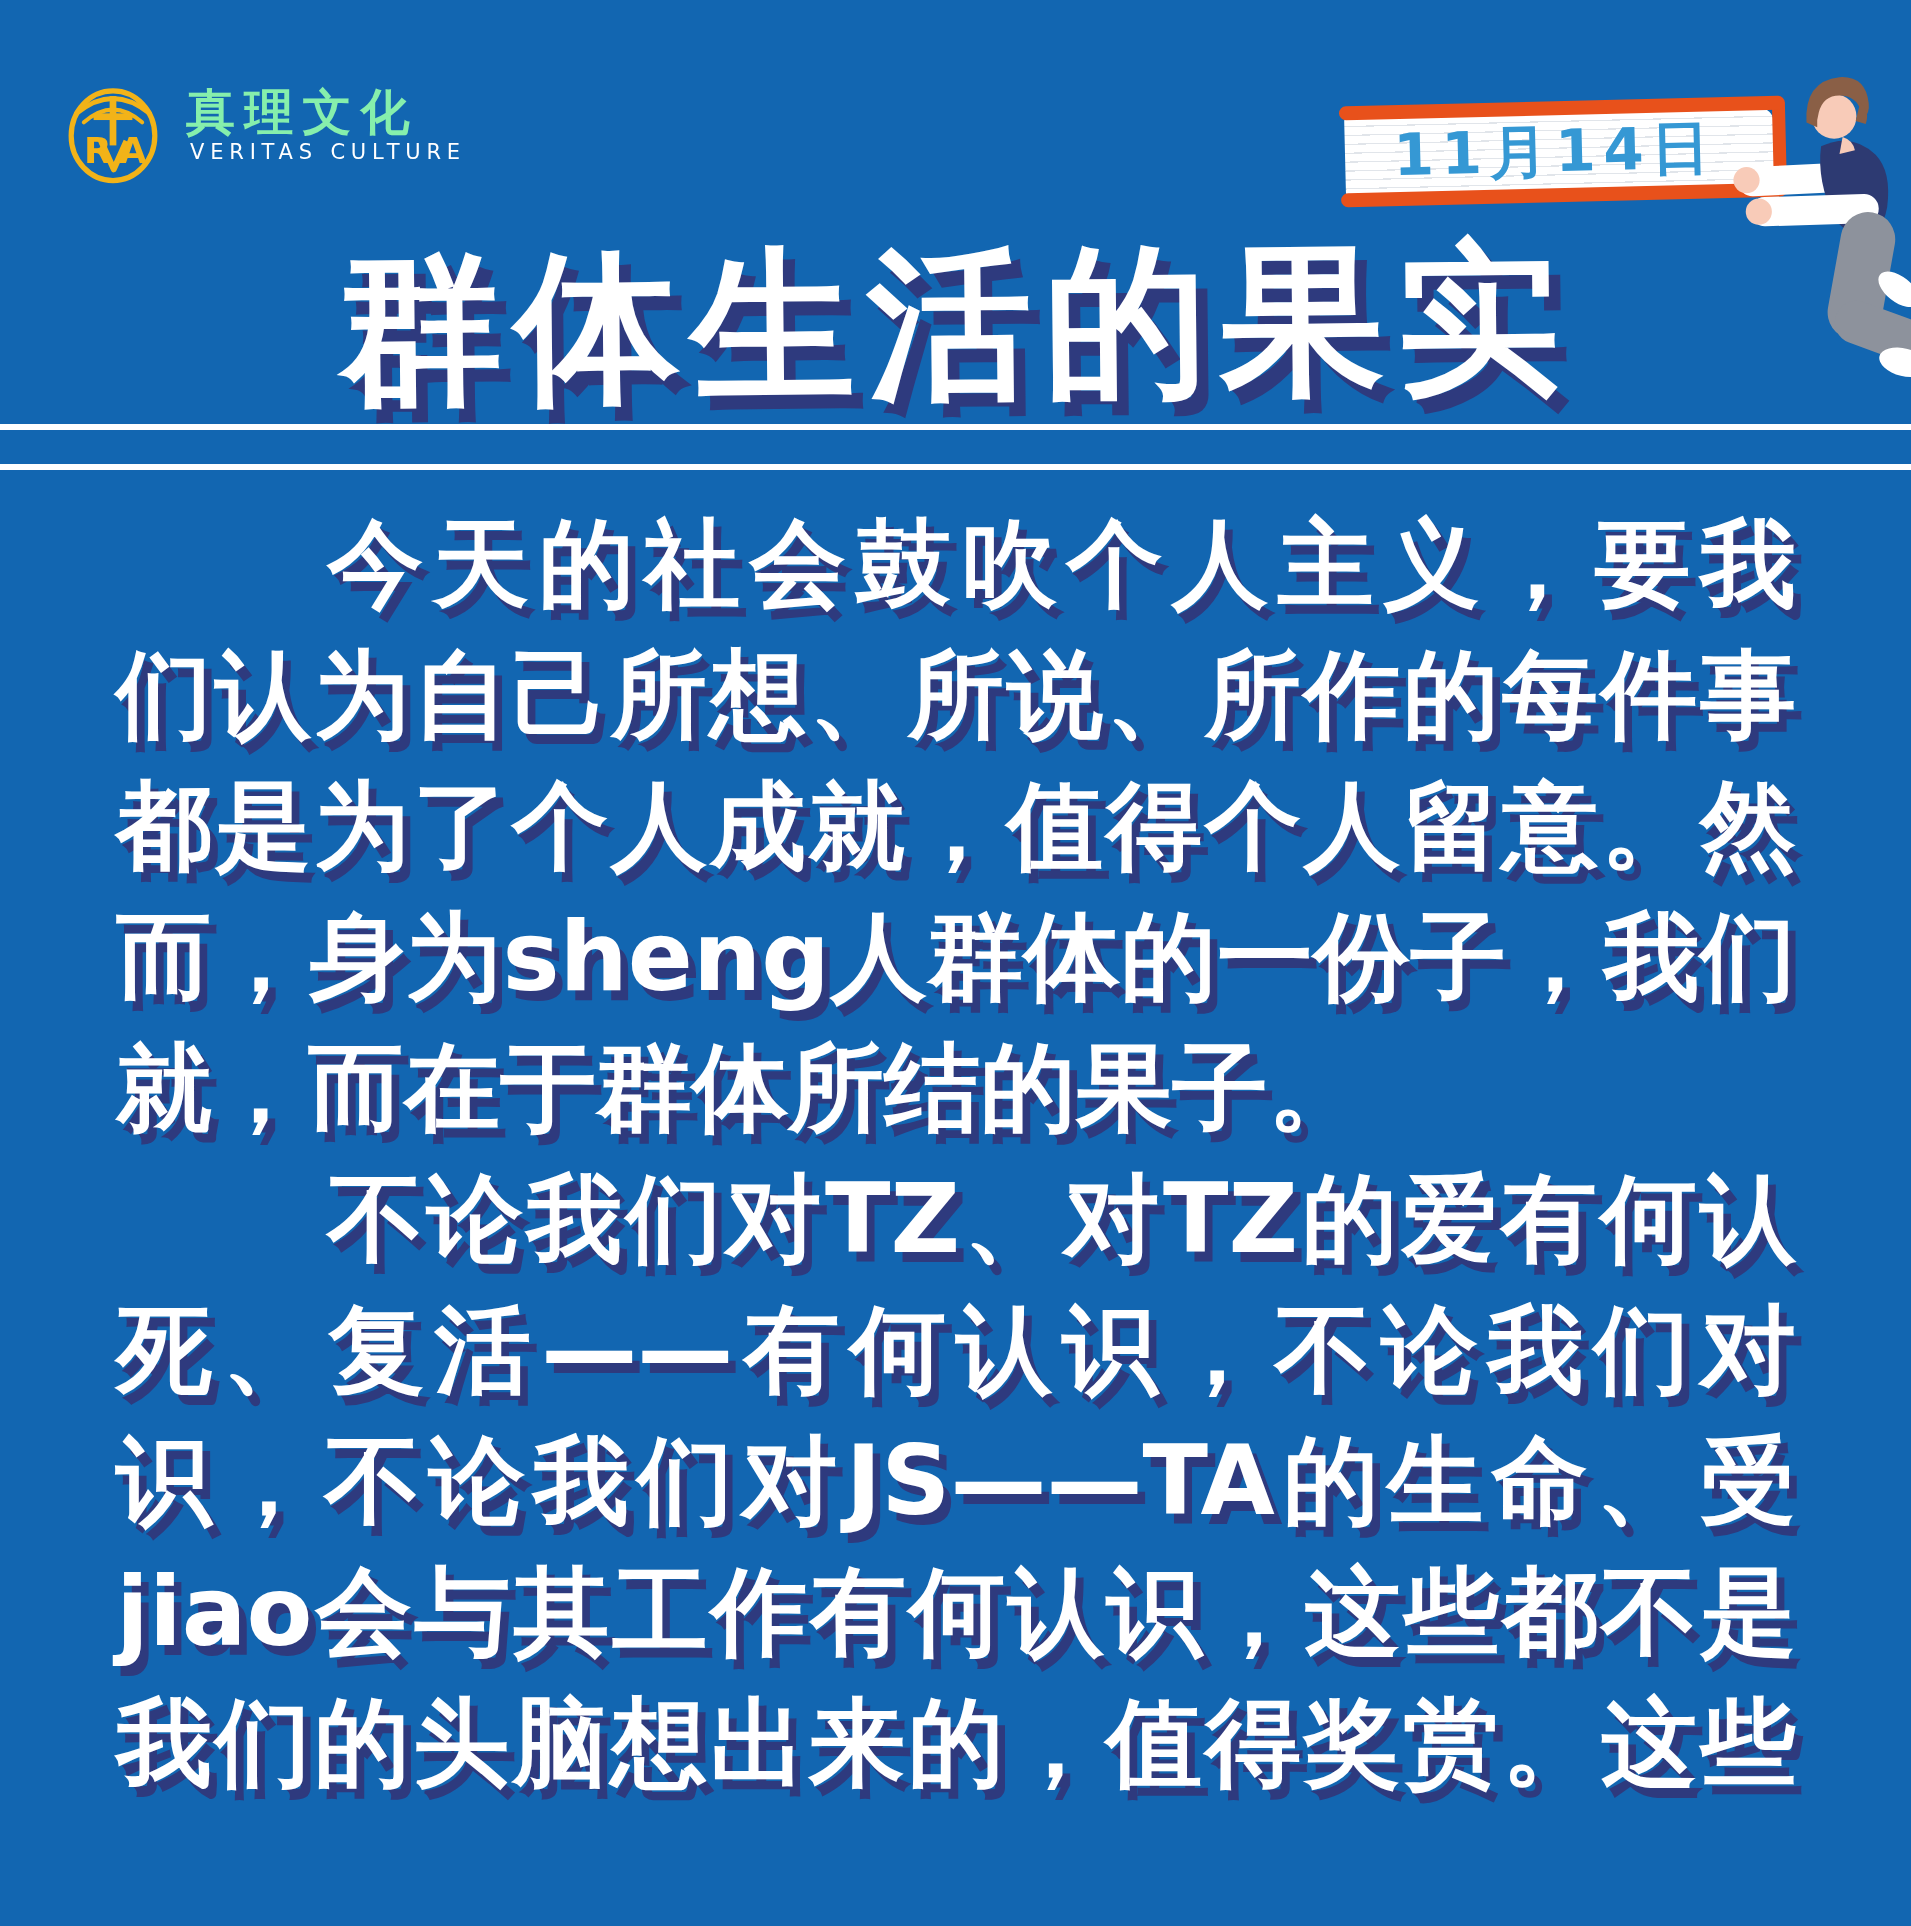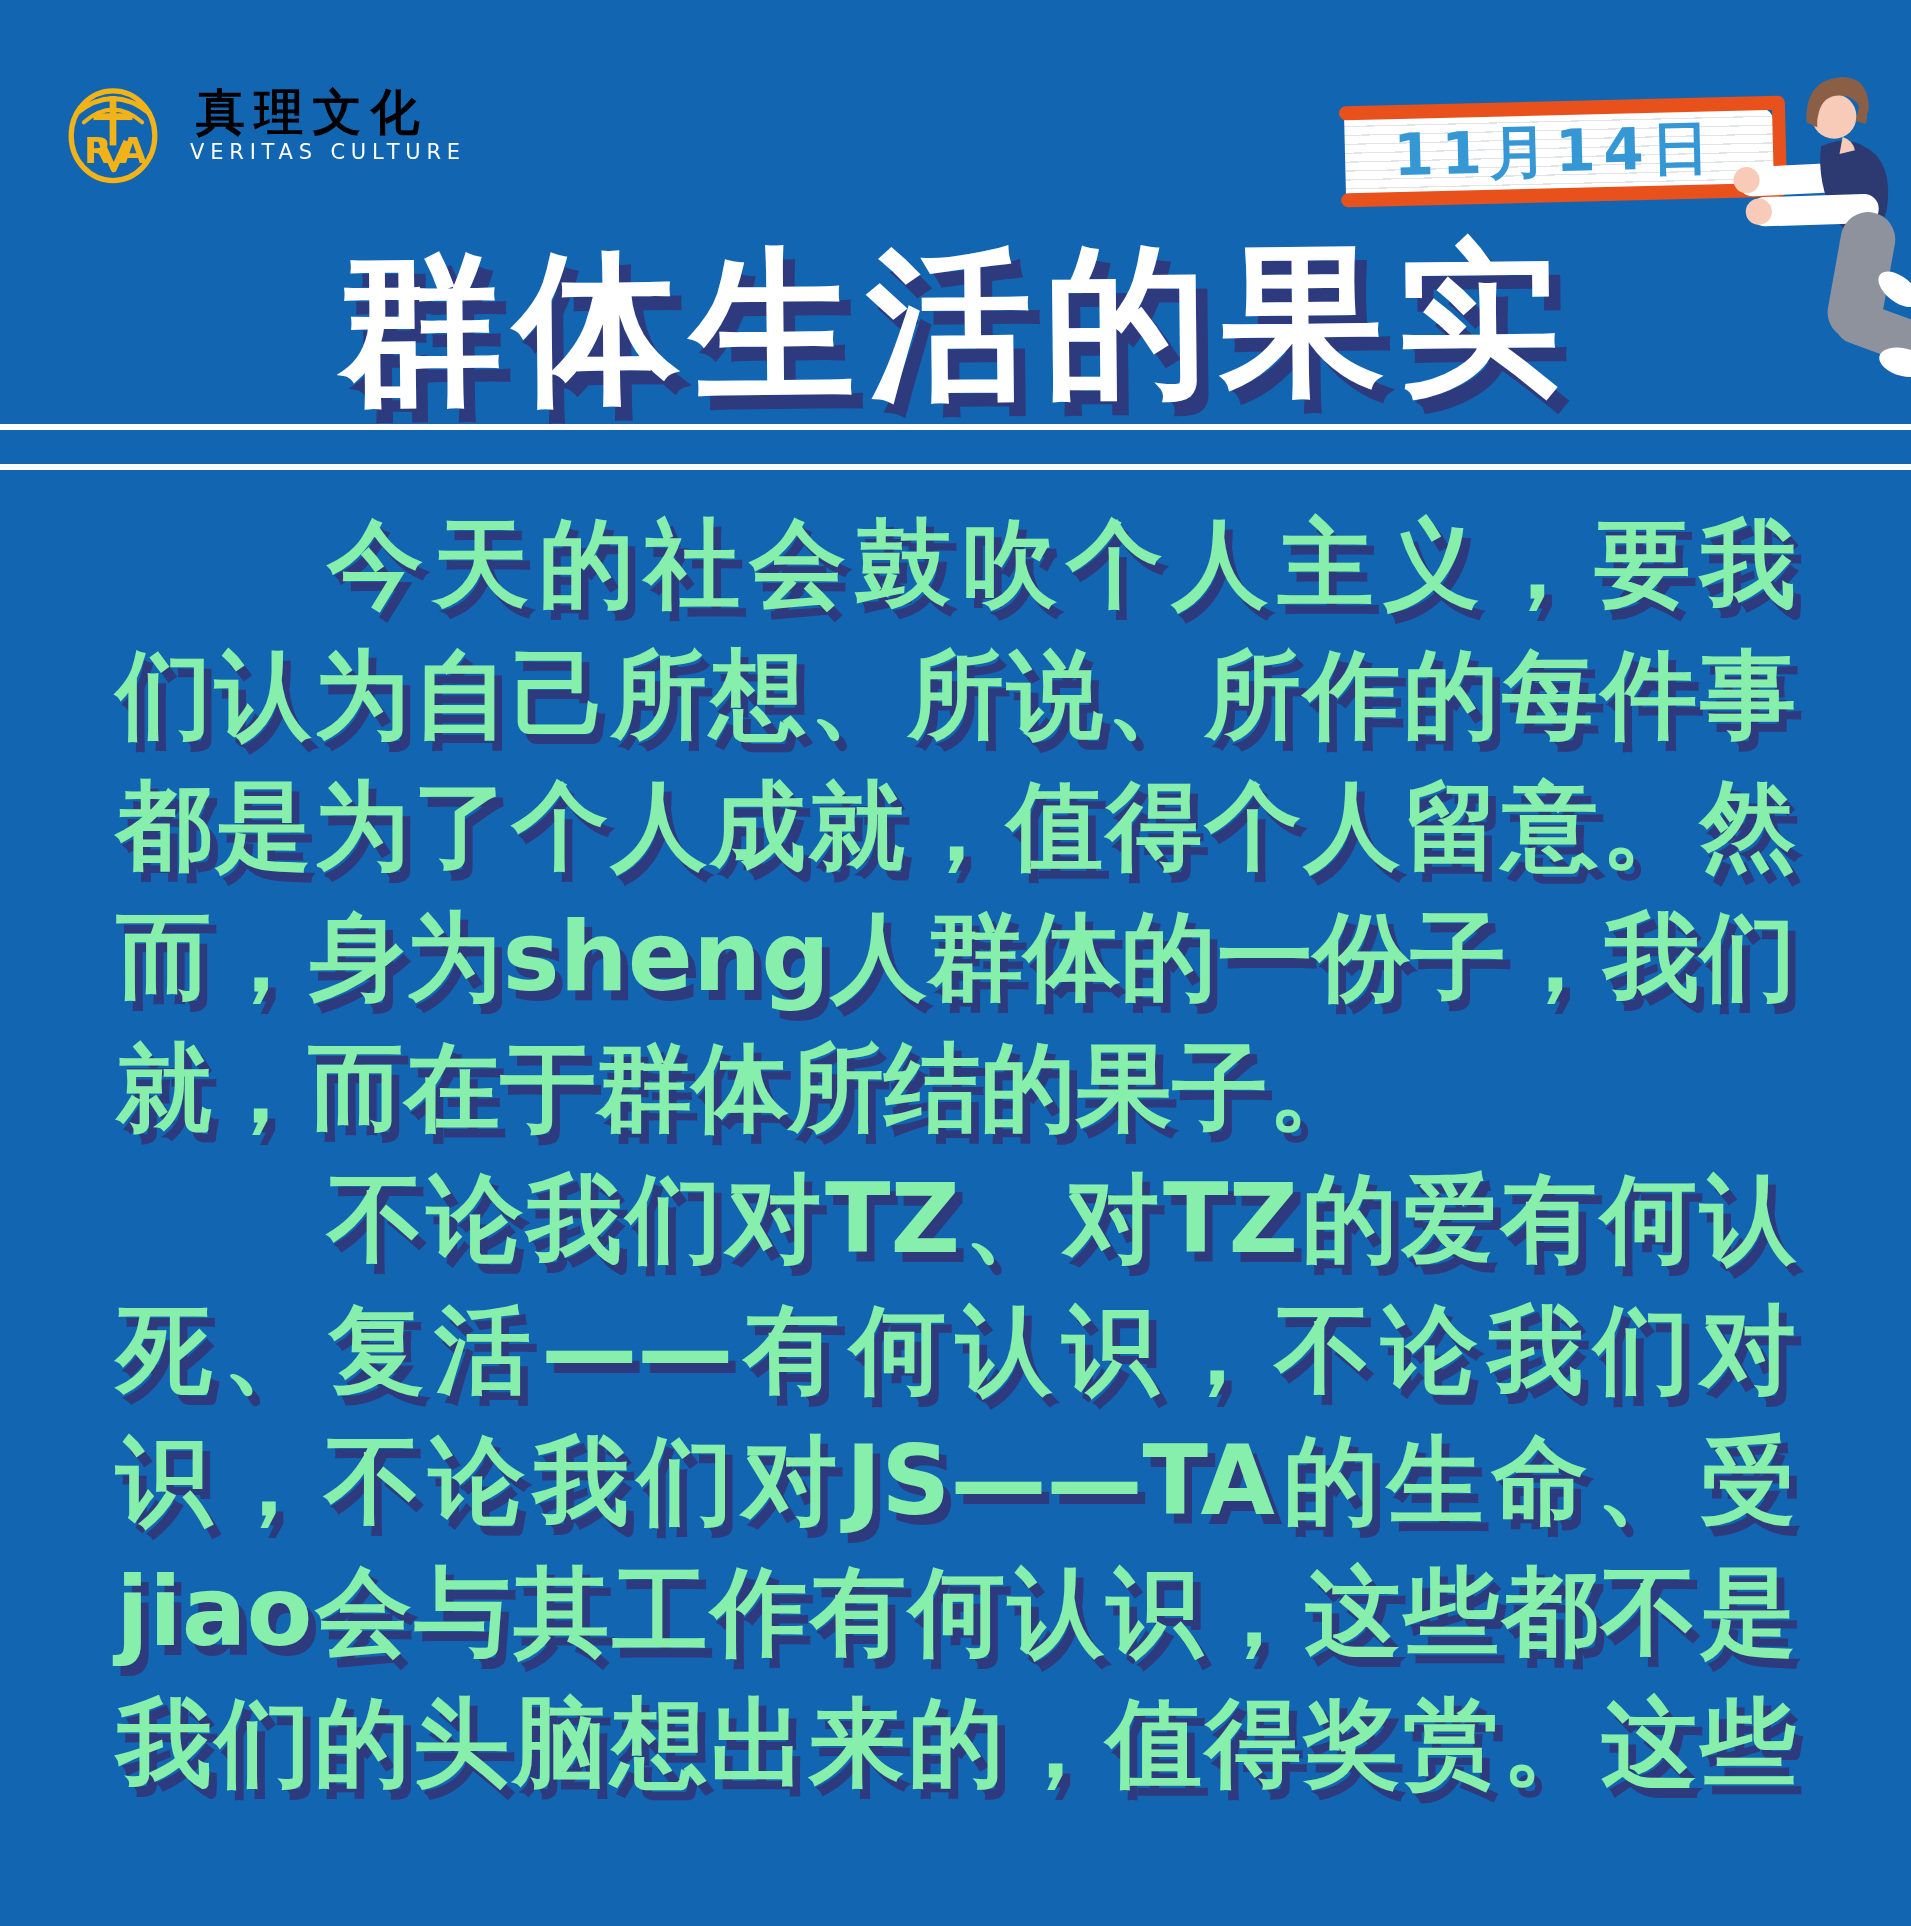--- a/index.html
+++ b/index.html
@@ -10,22 +10,22 @@
   }
   
   .spotlight{
     position:absolute;left:0;top:0;width:1911px;height:2703px;
     background:rgba(10,22,54,0.10);
     clip-path:polygon(208px 2249px,1672px 2219px,1814px 2562px,1814px 2703px,0 2703px,0 2453px);
   }
   
   .logo-svg{position:absolute;left:57px;top:73px;width:112px;height:112px;}
   .brand-cn{
-    position:absolute;left:196px;top:80px;
-    font-size:49px;font-weight:bold;color:#000000;letter-spacing:9.2px;white-space:nowrap;
+    position:absolute;left:186px;top:80px;
+    font-size:49px;font-weight:bold;color:#86efac;letter-spacing:9.2px;white-space:nowrap;
   }
   .brand-en{
     position:absolute;left:190px;top:140px;
     font-size:21px;color:#ffffff;letter-spacing:5.8px;white-space:nowrap;
   }
   
   .date-badge{
     position:absolute;left:1340px;top:101px;width:446px;height:101px;
     transform:rotate(-1.4deg);
   }
@@ -57,21 +57,21 @@
     transform:rotate(-0.6deg);
   }
   
   .sep{position:absolute;left:0;right:0;height:6.2px;background:#ffffff;}
   .sep-1{top:424px;}
   .sep-2{top:464px;}
   
   .body-text{position:absolute;left:116px;top:499px;width:1680px;}
   .t-line{
     height:131px;line-height:131px;
-    font-size:96px;font-weight:bold;color:#86efac;
+    font-size:96px;font-weight:bold;color:#ffffff;
     text-shadow:7.7px 10px 0 #2e3a7e;
     text-align:justify;text-align-last:justify;
   }
   .t-line.indent{text-indent:2.2em;}
   .t-line.free{text-align:left;text-align-last:left;}
   
   .reader-top{position:absolute;left:1725px;top:65px;width:186px;height:351px;}
 </style>
 </head>
 <body>

